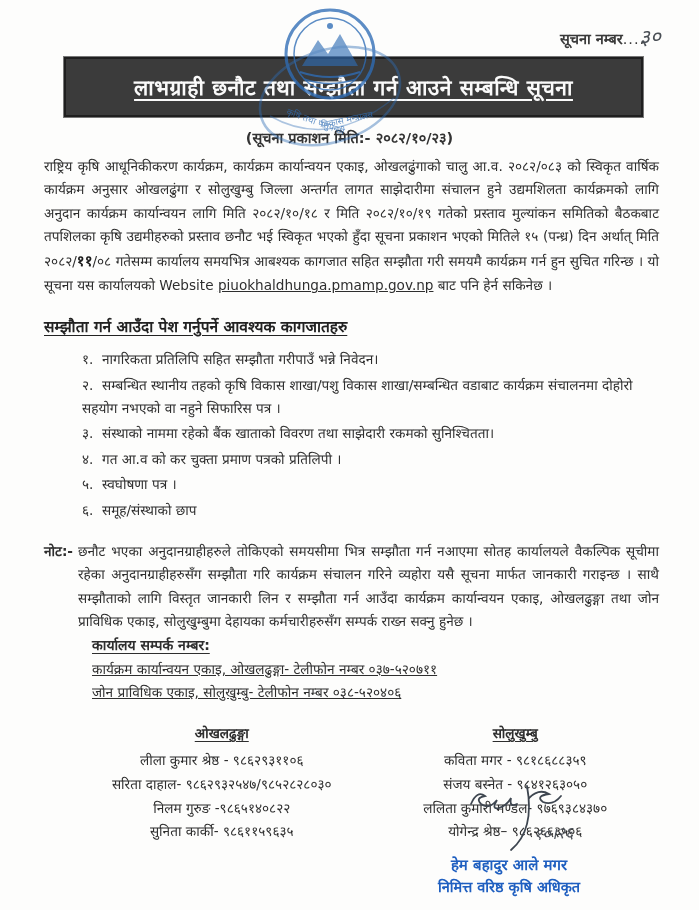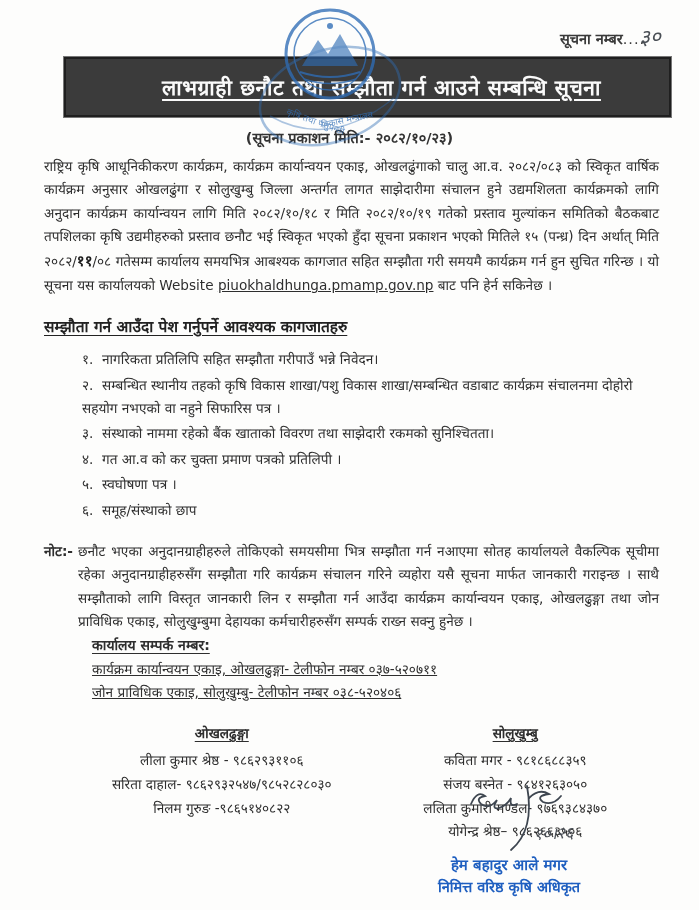--- a/index.html
+++ b/index.html
@@ -30,21 +30,20 @@
   .seal{
     position:absolute;left:250px;top:-4px;width:160px;height:160px;
     z-index:3;opacity:.92;pointer-events:none;
   }
   .title-bar{
     position:absolute;left:64px;top:57px;width:575px;height:56px;
     background:#3b3b3b;border:2px solid #1f1f1f;
     box-shadow:0 0 0 1px #777;
     display:flex;align-items:center;justify-content:center;
     z-index:2;
-    padding-left:28px;
   }
   .title-bar .title{
     color:#fafafa;font-size:21px;font-weight:bold;
     text-decoration:underline;text-underline-offset:4px;
     letter-spacing:.5px;white-space:nowrap;
   }
   .pub-date{
     position:absolute;top:127px;left:0;width:100%;
     text-align:center;font-weight:bold;font-size:14.5px;color:#333;
   }
@@ -151,20 +150,21 @@
       <div>कार्यक्रम कार्यान्वयन एकाइ, ओखलढुङ्गा- टेलीफोन नम्बर ०३७-५२०७११</div>
       <div>जोन प्राविधिक एकाइ, सोलुखुम्बु- टेलीफोन नम्बर ०३८-५२०४०६</div>
     </div>
 
     <div class="columns">
       <div class="col left">
         <div class="col-header">ओखलढुङ्गा</div>
         <div>लीला कुमार श्रेष्ठ - ९८६२९३११०६</div>
         <div>सरिता दाहाल- ९८६२९३२५४७/९८५२८२८०३०</div>
         <div>निलम गुरुङ -९८६५१४०८२२</div>
+        <div>सुनिता कार्की- ९८६११५९६३५</div>
       </div>
       <div class="col right">
         <div class="col-header">सोलुखुम्बु</div>
         <div>कविता मगर - ९८१८६८८३५९</div>
         <div>संजय बस्नेत - ९८४१२६३०५०</div>
         <div>ललिता कुमारी मण्डल- ९७६९३८४३७०</div>
         <div>योगेन्द्र श्रेष्ठ– ९८६२६६३५०६</div>
       </div>
     </div>
   </div>

